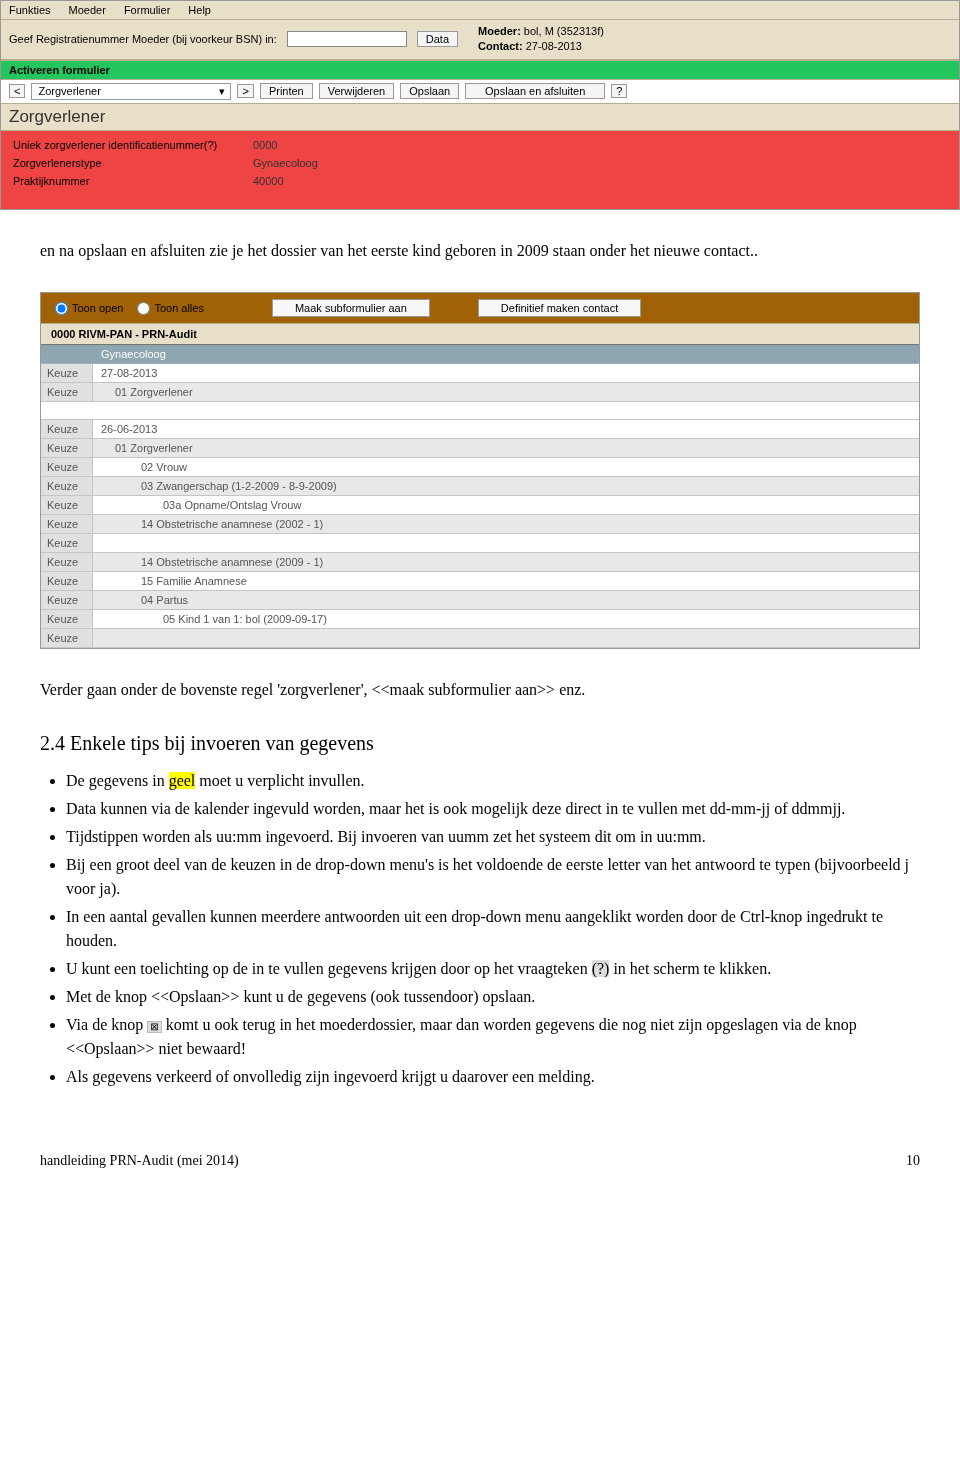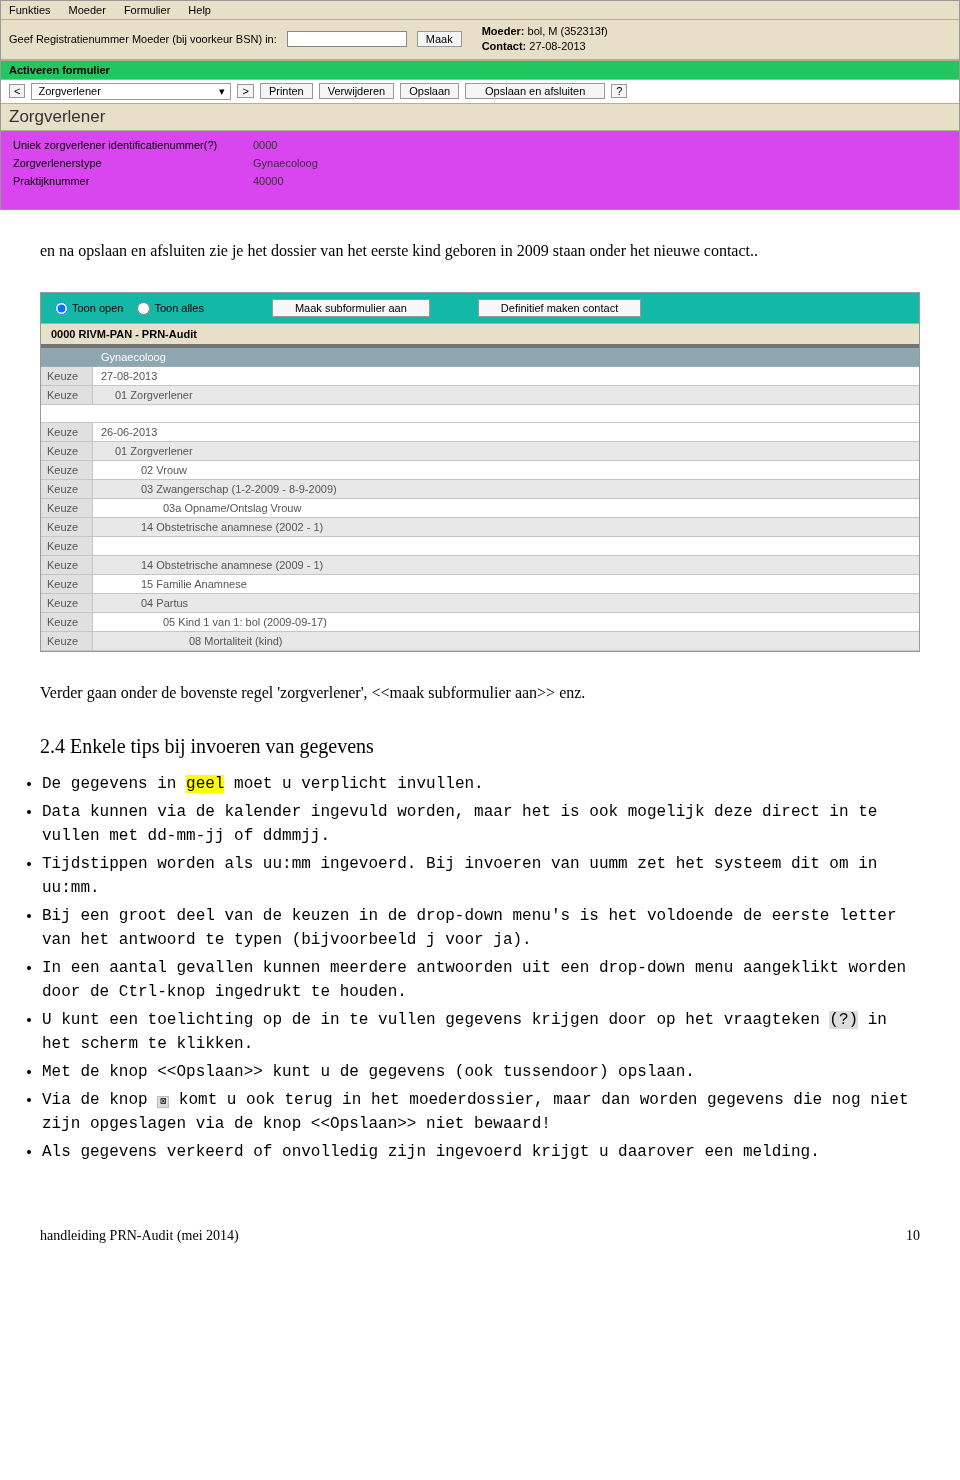--- a/index.html
+++ b/index.html
@@ -11,66 +11,66 @@
     .searchbar .label { white-space: nowrap; }
     .searchbar input[type="text"] { border: 1px solid #888; padding: 1px 3px; font-size: 11px; width: 120px; }
     .btn { background: #f5f5f5; border: 1px solid #999; padding: 1px 8px; font-size: 11px; cursor: pointer; }
     .info-block { font-size: 11px; line-height: 1.4; }
     .info-block b { font-weight: bold; }
     .panel-header { background: #22c55e; font-size: 11px; font-weight: bold; padding: 3px 8px; border-top: 1px solid #b8ad8e; border-bottom: 1px solid #b8ad8e; }
     .toolbar { background: #fff; padding: 3px 8px; display: flex; align-items: center; gap: 6px; font-size: 11px; border-bottom: 1px solid #b8ad8e; }
     .toolbar .sq { border: 1px solid #999; padding: 0 4px; background: #f5f5f5; }
     .toolbar .dd { border: 1px solid #999; padding: 1px 6px; width: 200px; display: flex; justify-content: space-between; align-items: center; background: #fff; }
     .form-title { background: #e8dfc8; padding: 3px 8px; font-size: 17px; color: #333; border-bottom: 1px solid #b8ad8e; }
-    .form-body { background: #d946ef; padding: 8px 12px 16px; font-size: 11px; }
+    .form-body { background: #ef4444; padding: 8px 12px 16px; font-size: 11px; }
     .form-row { display: flex; margin-bottom: 6px; }
     .form-row .lbl { width: 240px; }
     .form-row .val { color: #333; }
 
     .doc-text { font-family: "Times New Roman", serif; font-size: 16px; padding: 0 40px; line-height: 1.4; color: #000; }
     .doc-text p { margin: 30px 0; }
 
     .screenshot2 { border: 1px solid #999; margin: 14px 40px 18px; }
-    .radiobar { background: #14b8a6; padding: 6px 14px; display: flex; align-items: center; gap: 14px; font-size: 11px; border-bottom: 1px solid #b8ad8e; }
+    .radiobar { background: #a16207; padding: 6px 14px; display: flex; align-items: center; gap: 14px; font-size: 11px; border-bottom: 1px solid #b8ad8e; }
     .radiobar .rad { display: flex; align-items: center; gap: 4px; }
     .radiobar .rad input { margin: 0; }
     .radiobar .wide-btn { border: 1px solid #999; background: #f7f7f7; padding: 2px 22px; }
-    .bold-row { background: #e8dfc8; font-size: 11px; font-weight: bold; padding: 4px 10px; border-bottom: 4px solid #737373; }
+    .bold-row { background: #e8dfc8; font-size: 11px; font-weight: bold; padding: 4px 10px; border-bottom: 1px solid #737373; }
     .grid-header { background: #8da6b0; color: #fff; font-size: 11px; padding: 3px 50px 3px 60px; border-bottom: 1px solid #9bb0b8; }
     .grid-row { display: flex; align-items: stretch; border-bottom: 1px solid #c5c5c5; font-size: 11px; color: #555; background: #fff; }
     .grid-row.striped { background: #e8e8e8; }
     .grid-row .k { width: 52px; border-right: 1px solid #c5c5c5; padding: 3px 6px; background: #e0e0e0; }
     .grid-row .v { flex: 1; padding: 3px 8px; }
     .ind1 { padding-left: 22px !important; }
     .ind2 { padding-left: 48px !important; }
     .ind3 { padding-left: 70px !important; }
     .ind4 { padding-left: 96px !important; }
     .blank-grid-row { height: 18px; border-bottom: 1px solid #c5c5c5; background: #fff; }
 
     h2.section { font-family: "Times New Roman", serif; font-size: 20px; font-weight: normal; padding: 0 40px; margin: 28px 0 14px; }
-    ul.tips { font-family: Liberation Mono, monospace; font-size: 16px; padding: 0 40px 0 42px; line-height: 1.5; }
+    ul.tips { font-family: Liberation Serif, serif; font-size: 16px; padding: 0 40px 0 66px; line-height: 1.5; }
     ul.tips li { margin-bottom: 4px; }
     .hl { background: #ffff00; }
     .lightbox { background: #ddd; padding: 0 2px; border: 1px solid #bbb; display: inline-block; font-size: 10px; line-height: 1; }
     .footer { font-family: "Times New Roman", serif; font-size: 14px; padding: 60px 40px 20px 40px; display: flex; justify-content: space-between; }
   </style>
 </head>
 <body>
 
 <div class="screenshot">
   <div class="menubar">
     <span>Funkties</span>
     <span>Moeder</span>
     <span>Formulier</span>
     <span>Help</span>
   </div>
   <div class="searchbar">
     <span class="label">Geef Registratienummer Moeder (bij voorkeur BSN) in:</span>
     <input type="text" value="" style="">
-    <button class="btn">Maak</button>
+    <button class="btn">Data</button>
     <div class="info-block" style="margin-left:10px;">
       <div><b>Moeder:</b> <span>bol, M (352313f)</span></div>
       <div><b>Contact:</b> <span>27-08-2013</span></div>
     </div>
   </div>
   <div class="panel-header">Activeren formulier</div>
   <div class="toolbar">
     <span class="sq">&lt;</span>
     <span class="dd">
       <span>Zorgverlener</span>
@@ -169,21 +169,20 @@
       <div class="grid-row striped">
         <div class="k">Keuze</div>
         <div class="v ind2">04 Partus</div>
       </div>
       <div class="grid-row">
         <div class="k">Keuze</div>
         <div class="v ind3">05 Kind 1 van 1: bol (2009-09-17)</div>
       </div>
       <div class="grid-row striped">
         <div class="k">Keuze</div>
-        <div class="v ind4">08 Mortaliteit (kind)</div>
       </div>
     </div>
 </div>
 
 <div class="doc-text">
   <p>Verder gaan onder de bovenste regel 'zorgverlener', &lt;&lt;maak subformulier aan&gt;&gt; enz.</p>
 </div>
 
 <h2 class="section">2.4  Enkele tips bij invoeren van gegevens</h2>
 

